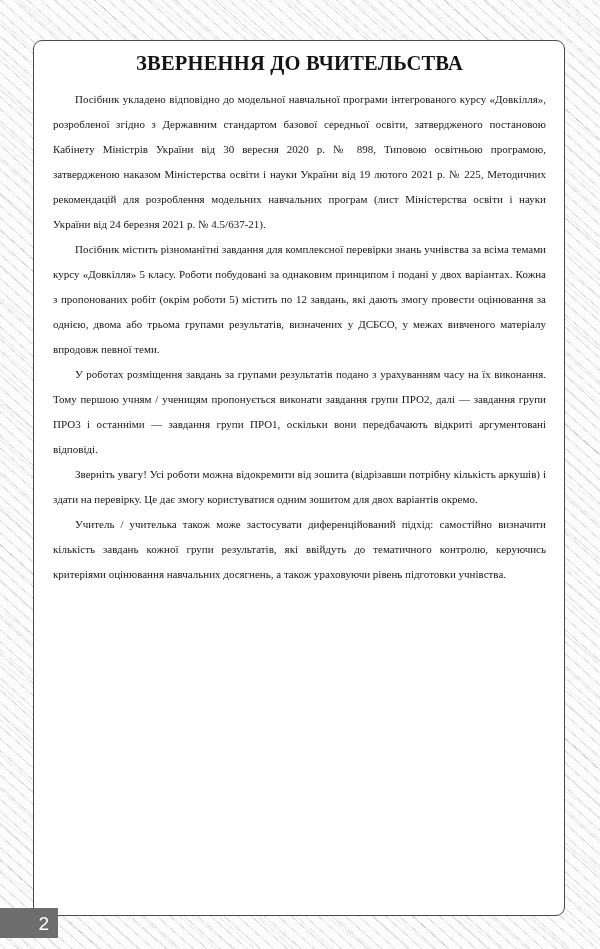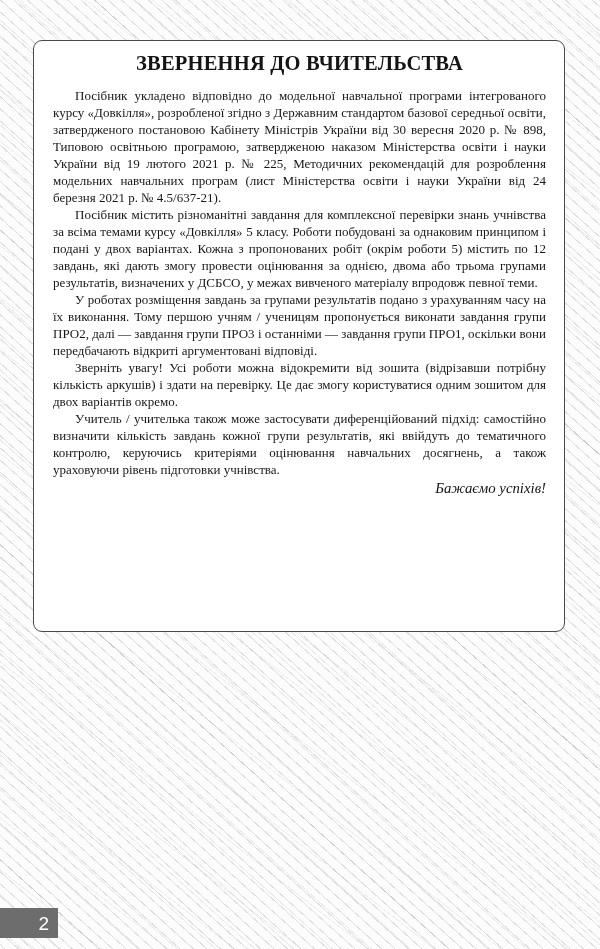--- a/index.html
+++ b/index.html
@@ -51,43 +51,43 @@
       );
     z-index: 0;
   }
 
   
   #content-card {
     position: absolute;
     left: 33px;
     top: 40px;
     width: 532px;
-    height: 592px;
+    height: 876px;
     box-sizing: border-box;
     background: #ffffff;
     border: 1.6px solid #4a4a4d;
     border-radius: 9px;
     z-index: 2;
     padding: 11px 18px 2px 19px;
     overflow: hidden;
   }
 
   #doc-title {
     text-align: center;
     font-size: 20.5px;
     font-weight: bold;
     letter-spacing: 0.2px;
     color: #141414;
     margin: 0 0 11px 0;
     line-height: 1.15;
   }
 
   .body-text {
-    font-size: 13px;
-    line-height: 17px;
+    font-size: 11px;
+    line-height: 25px;
     color: #171717;
     text-align: justify;
     text-justify: inter-word;
     margin: 0;
     text-indent: 22px;
     hyphens: manual;
     -webkit-hyphens: manual;
   }
 
   .signature {
@@ -131,19 +131,18 @@
   <h1 id="doc-title">ЗВЕРНЕННЯ ДО ВЧИТЕЛЬСТВА</h1>
 
   <div id="paragraph-list">
       <p class="body-text">Посібник укладено відповідно до модельної навчальної програми інтегрованого курсу «Довкілля», розробленої згідно з Державним стандартом базової середньої освіти, затвердженого постановою Кабінету Міністрів України від 30 вересня 2020 р. № 898, Типовою освітньою програмою, затвердженою наказом Міністерства освіти і науки України від 19 лютого 2021 р. № 225, Методичних рекомендацій для розроблення модельних навчальних програм (лист Міністерства освіти і науки України від 24 березня 2021 р. № 4.5/637-21).</p>
       <p class="body-text">Посібник містить різноманітні завдання для комплексної перевірки знань учнівства за всіма темами курсу «Довкілля» 5 класу. Роботи побудовані за однаковим принципом і подані у двох варіантах. Кожна з пропонованих робіт (окрім роботи 5) містить по 12 завдань, які дають змогу провести оцінювання за однією, двома або трьома групами результатів, визначених у ДСБСО, у межах вивченого матеріалу впродовж певної теми.</p>
       <p class="body-text">У роботах розміщення завдань за групами результатів подано з урахуванням часу на їх виконання. Тому першою учням / ученицям пропонується виконати завдання групи ПРО2, далі — завдання групи ПРО3 і останніми — завдання групи ПРО1, оскільки вони передбачають відкриті аргументовані відповіді.</p>
       <p class="body-text">Зверніть увагу! Усі роботи можна відокремити від зошита (відрізавши потрібну кількість аркушів) і здати на перевірку. Це дає змогу користуватися одним зошитом для двох варіантів окремо.</p>
       <p class="body-text">Учитель / учителька також може застосувати диференційований підхід: самостійно визначити кількість завдань кожної групи результатів, які ввійдуть до тематичного контролю, керуючись критеріями оцінювання навчальних досягнень, а також ураховуючи рівень підготовки учнівства.</p>
     </div>
 
-  <p class="signature">Бажаємо успіхів!</p>
 
 </div>
 
 <div id="page-number-tab">
   <span>2</span>
 </div>
 
 </body></html>

